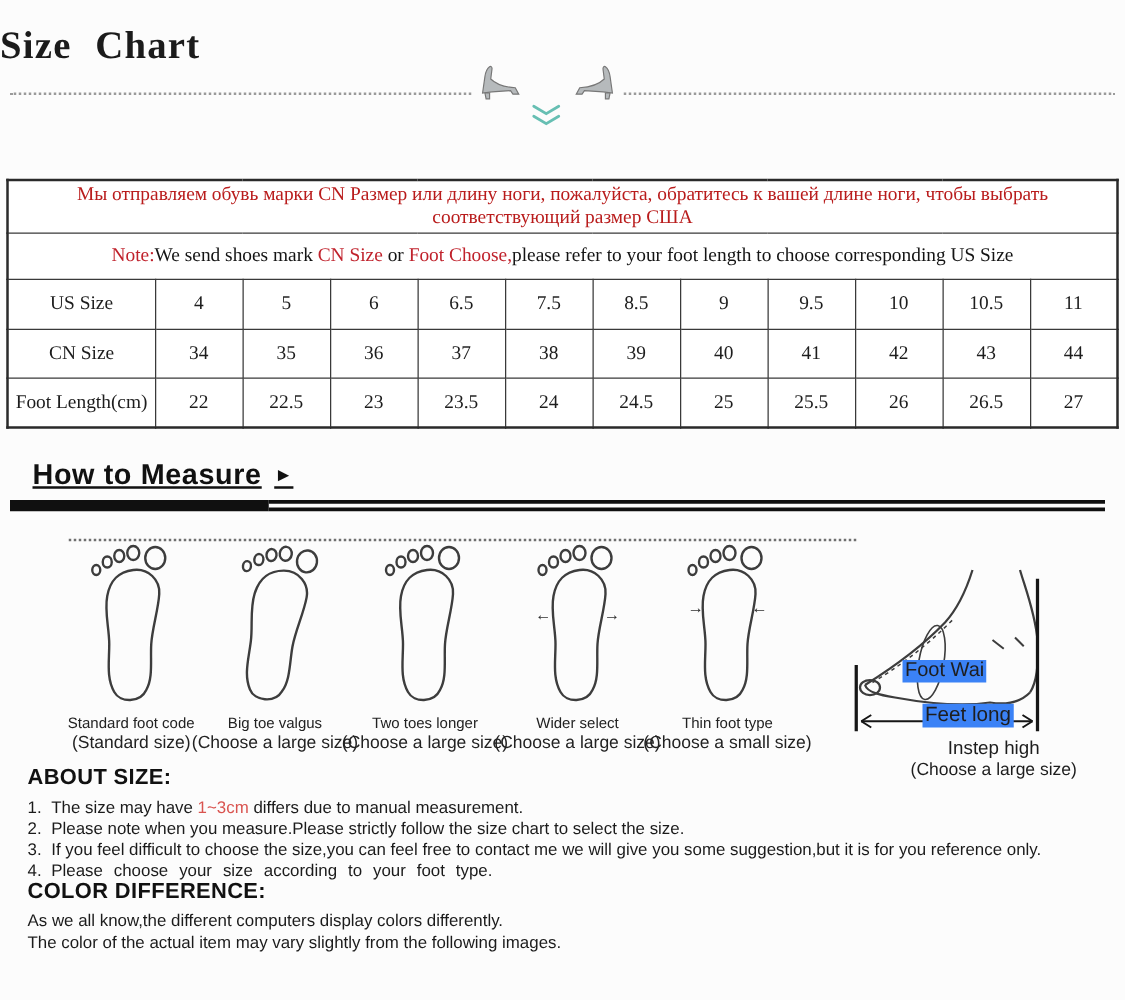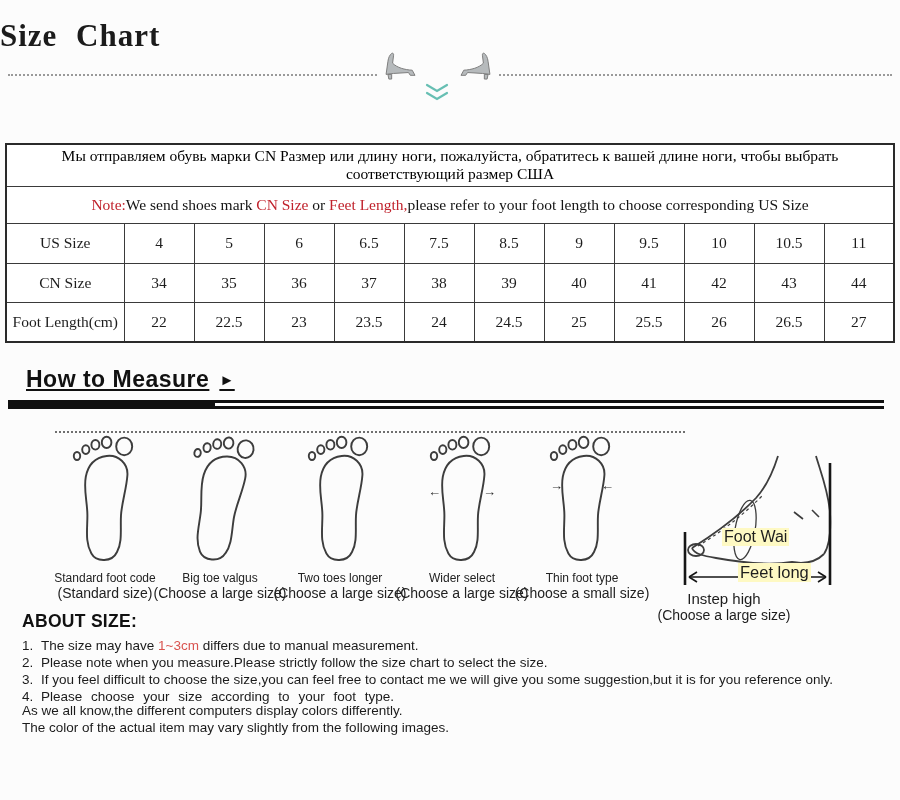--- a/index.html
+++ b/index.html
@@ -14,21 +14,21 @@
   .shoes-wrap { position:absolute; top:52px; left:378px; width:120px; height:28px; background:#fcfcfc;
                 display:flex; justify-content:space-between; align-items:flex-end; padding:0 4px; }
   .chevrons { position:absolute; top:83px; left:424px; }
 
   
   table.size-table { position:absolute; top:143px; left:5px; width:890px; border-collapse:collapse;
                      table-layout:fixed; background:#fff; }
   table.size-table td { border:1px solid #3a3a3a; text-align:center; vertical-align:middle;
                         font-family:"Liberation Serif","DejaVu Serif",serif; font-size:15.5px; }
   table.size-table { border:2px solid #2a2a2a; }
-  td.notice-ru { height:42px; text-align:left; padding:2px 8px; font-size:14.5px; color:#000000; }
+  td.notice-ru { height:42px; text-align:left; padding:2px 8px; font-size:14.5px; color:#b91c1c; }
   td.notice-en { height:37px; text-align:left; padding:2px 8px; font-size:16.5px; color:#141414; }
   .red { color:#c0222c; }
   td.row-label { font-size:16px; }
   tr.r-us td { height:40px; }
   tr.r-cn td { height:39px; }
   tr.r-fl td { height:40px; }
 
   
   .measure-heading { position:absolute; top:366px; left:26px; font-size:23px; font-weight:bold;
                      letter-spacing:0.5px; color:#111;text-decoration:underline; }
@@ -40,24 +40,24 @@
 
   .foot-col { position:absolute; top:432px; width:150px; display:flex; flex-direction:column; align-items:center; }
   .foot-fig { position:relative; width:92px; height:136px; }
   .foot-fig svg { width:100%; height:100%; }
   .foot-title { margin-top:3px; font-size:12px; color:#222; white-space:nowrap; }
   .foot-sub { font-size:14px; color:#222; white-space:nowrap; }
   .mini-arrow { position:absolute; font-size:13px; color:#2e2e2e; }
 
   
   .side-foot { position:absolute; left:678px; top:450px; width:214px; height:140px; }
-  .side-label { position:absolute; font-size:16px; color:#1e1e1e; background:#fef9c3; padding:0 2px; white-space:nowrap;text-align:right; }
+  .side-label { position:absolute; font-size:16px; color:#1e1e1e; background:#3b82f6; padding:0 2px; white-space:nowrap;text-align:right; }
   .lbl-footwai { left:44px; top:78px; }
   .lbl-feetlong { left:60px; top:113px; font-size:16.5px; }
-  .side-caption { position:absolute; left:643px; top:590px; width:162px; text-align:center; }
+  .side-caption { position:absolute; left:714px; top:590px; width:162px; text-align:center; }
   .side-caption .cap1 { font-size:15px; }
   .side-caption .cap2 { font-size:14px; }
 
   
   .about { position:absolute; left:22px; top:611px; }
   .sec-heading { font-size:17.5px; font-weight:bold; letter-spacing:0.3px; color:#111; margin-bottom:5px; }
   .about-item { font-size:13.5px; line-height:17px; color:#1b1b1b; white-space:nowrap; }
   .about-item .num { display:inline-block; width:19px; }
   .red-inline { color:#d9534f; }
   .spaced { word-spacing:5px; }
@@ -118,21 +118,21 @@
         <col>
         <col>
         <col>
         <col>
     </colgroup>
     <tbody>
         <tr>
       <td class="notice-ru" colspan="12">Мы отправляем обувь марки CN Размер или длину ноги, пожалуйста, обратитесь к вашей длине ноги, чтобы выбрать соответствующий размер США</td>
     </tr>
     <tr>
-      <td class="notice-en" colspan="12"><span class="red">Note:</span><span>We send shoes mark </span><span class="red">CN Size</span><span> or </span><span class="red">Feet Length,</span><span>please refer to your foot length to choose corresponding US Size</span></td>
+      <td class="notice-en" colspan="12"><span class="red">Note:</span><span>We send shoes mark </span><span class="red">CN Size</span><span> or </span><span class="red">Foot Choose,</span><span>please refer to your foot length to choose corresponding US Size</span></td>
     </tr>
     <tr class="r-us">
       <td class="row-label">US Size</td>
       <td>4</td>
       <td>5</td>
       <td>6</td>
       <td>6.5</td>
       <td>7.5</td>
       <td>8.5</td>
       <td>9</td>
@@ -245,17 +245,18 @@
 
   <div class="about">
     <div class="sec-heading">ABOUT SIZE:</div>
     <div class="about-item"><span class="num">1.</span><span>The size may have </span><span class="red-inline">1~3cm</span><span> differs due to manual measurement.</span></div>
     <div class="about-item"><span class="num">2.</span><span>Please note when you measure.Please strictly follow the size chart to select the size.</span></div>
     <div class="about-item"><span class="num">3.</span><span>If you feel difficult to choose the size,you can feel free to contact me we will give you some suggestion,but it is for you reference only.</span></div>
     <div class="about-item spaced"><span class="num">4.</span><span>Please choose your size according to your foot type.</span></div>
   </div>
 
   <div class="colordiff">
+    <div class="sec-heading">COLOR DIFFERENCE:</div>
     <div class="cd-line">As we all know,the different computers display colors differently.</div>
     <div class="cd-line">The color of the actual item may vary slightly from the following images.</div>
   </div>
 
 </div>
 
 </body></html>

